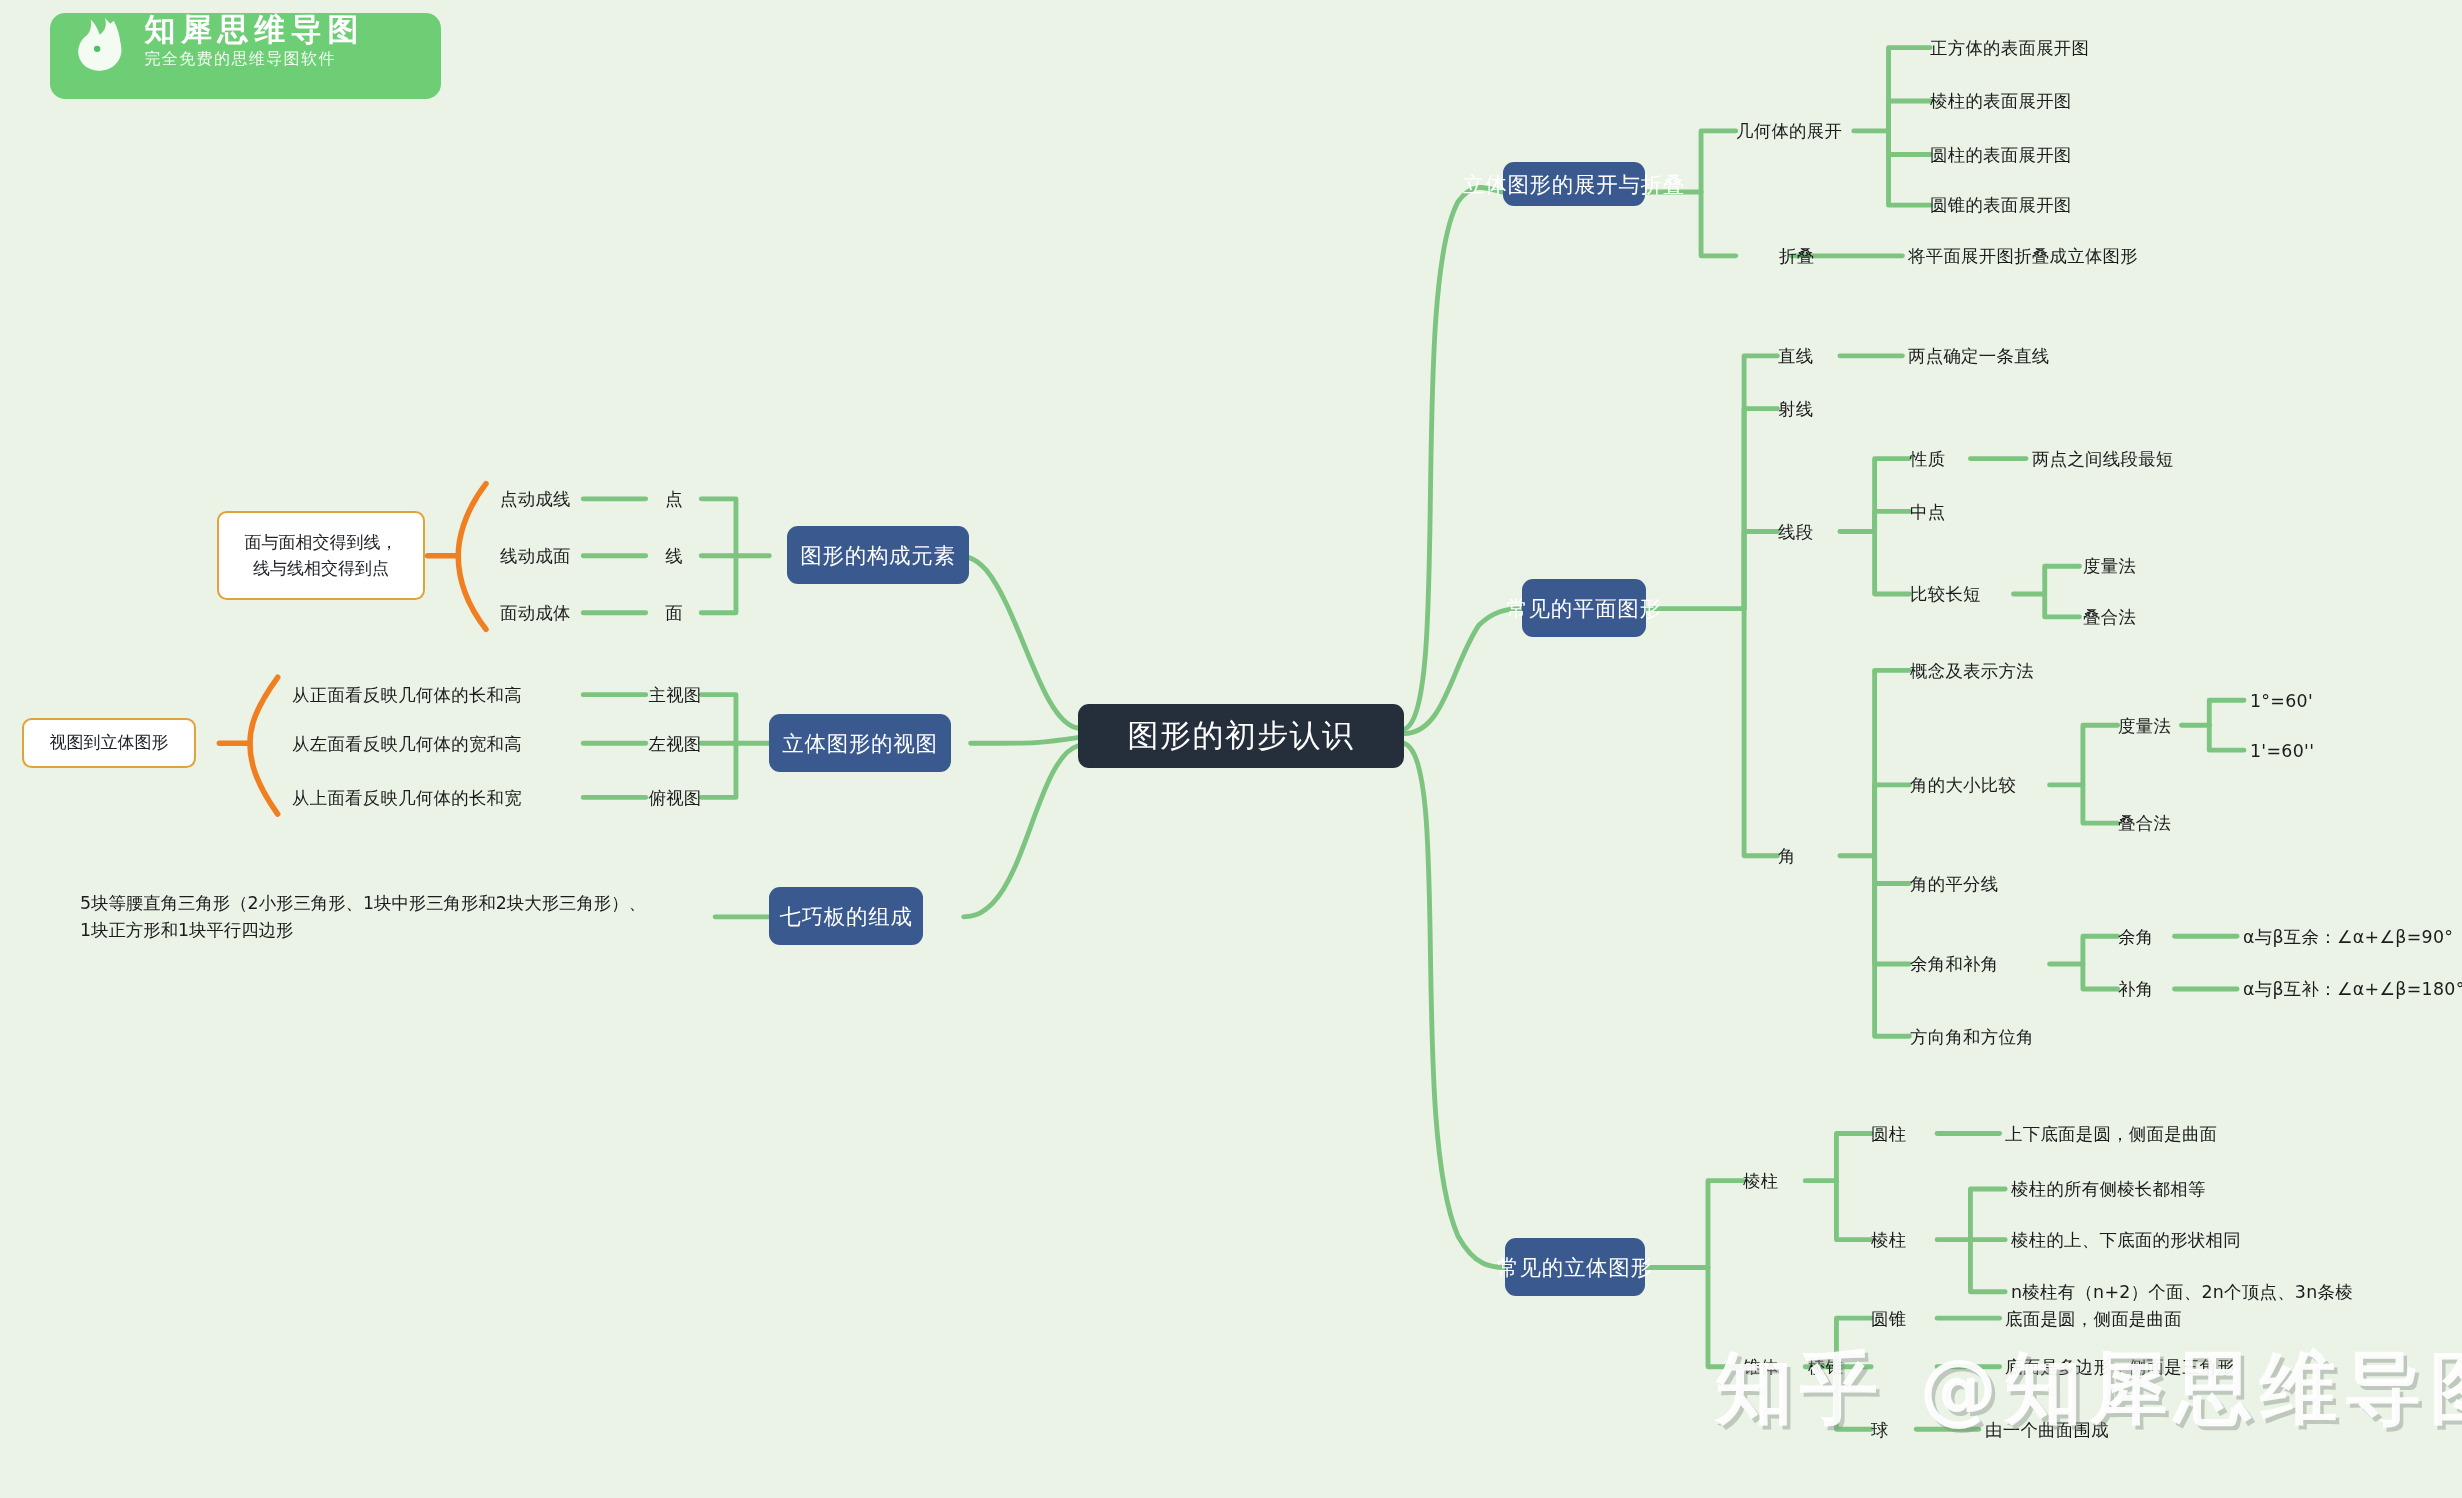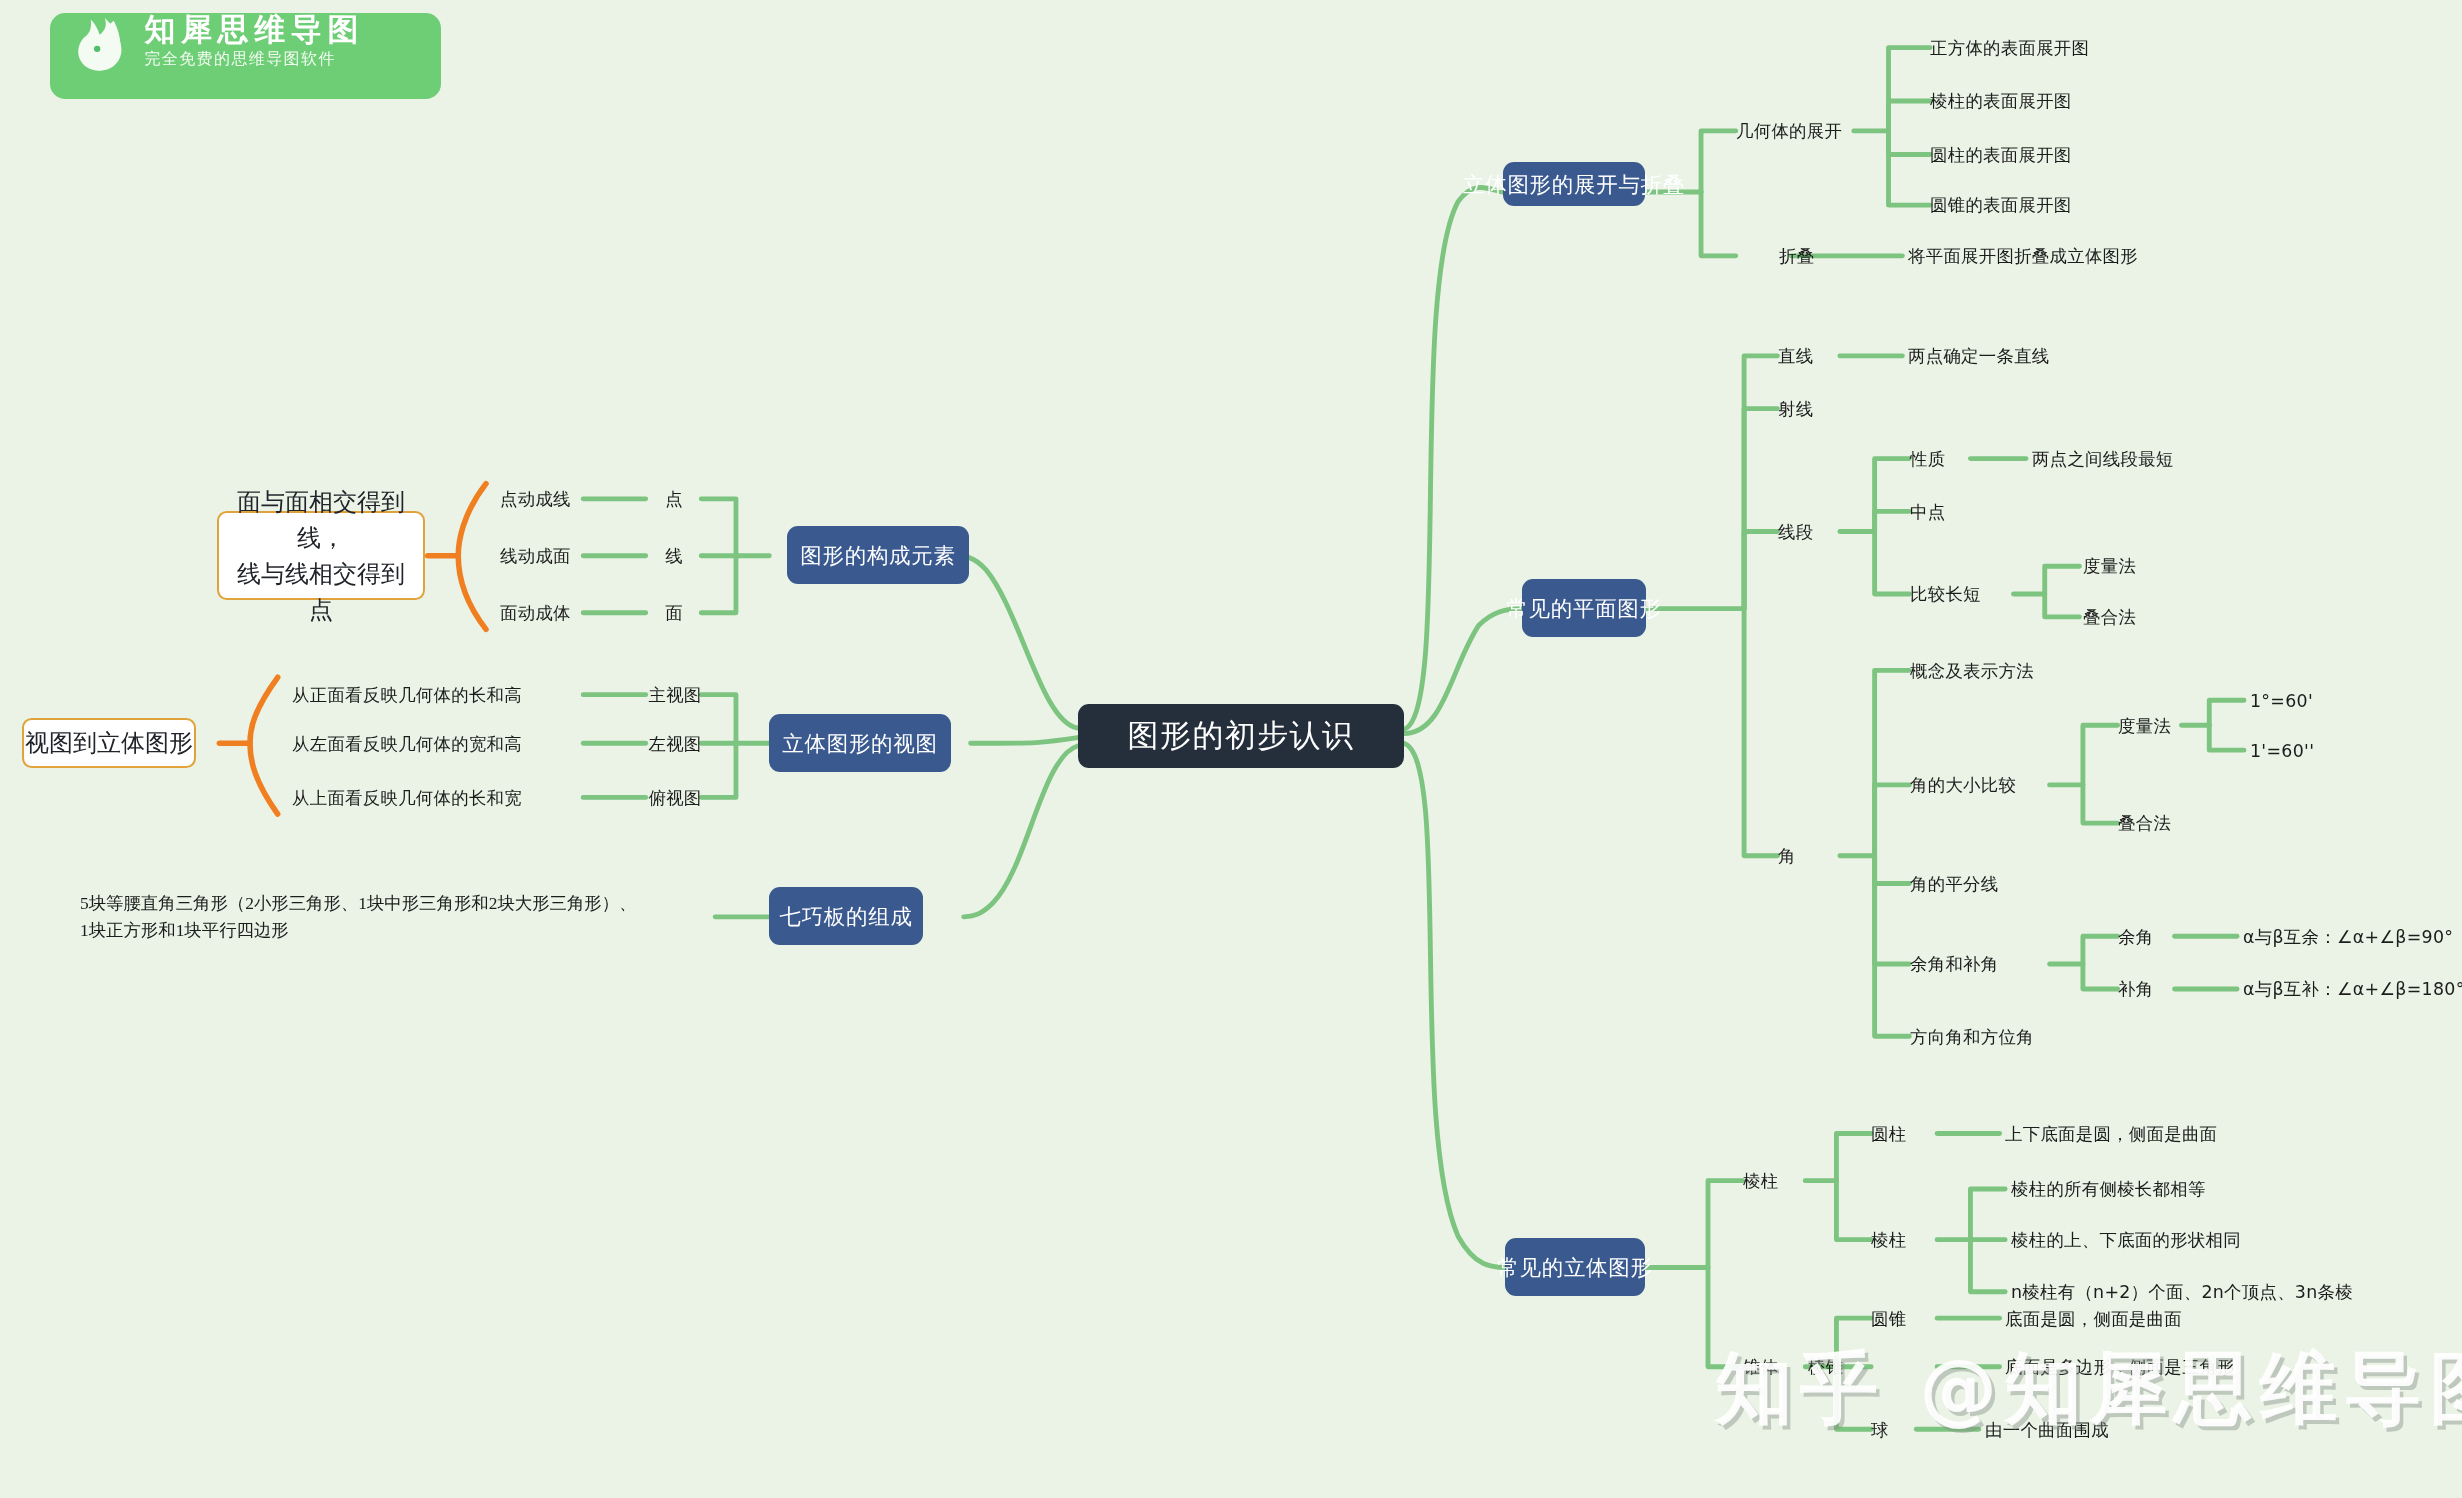--- a/index.html
+++ b/index.html
@@ -42,27 +42,27 @@
   .node.lvl1{
     background:#39598f;color:#ffffff;border-radius:11px;
     font-size:21.5px;letter-spacing:0.7px;
   }
   .node.plain{
     color:#1c1c1c;font-size:17.4px;letter-spacing:0.3px;
     justify-content:flex-start;
   }
   .node.summary{
     background:#ffffff;border:2.1px solid #e0a33c;border-radius:9.7px;
-    color:#20242a;font-size:24px;line-height:1.5;
+    color:#20242a;font-size:17px;line-height:1.5;
     justify-content:center;text-align:center;
     padding:7px 12px;
   }
   .node.freetext{
     color:#1c1c1c;font-size:17.4px;line-height:1.55;justify-content:flex-start;
-    text-align:left;white-space:pre-line;align-items:center;font-family:Liberation Serif, serif;
+    text-align:left;white-space:pre-line;align-items:center;
   }
 
   
   .watermark{
     position:absolute;left:1715px;top:1337px;
     font-size:78px;color:rgba(255,255,255,0.92);
     letter-spacing:7px;white-space:nowrap;
     text-shadow:3.5px 4.2px 0 rgba(130,140,130,0.42);
     pointer-events:none;font-weight:700;
   }

